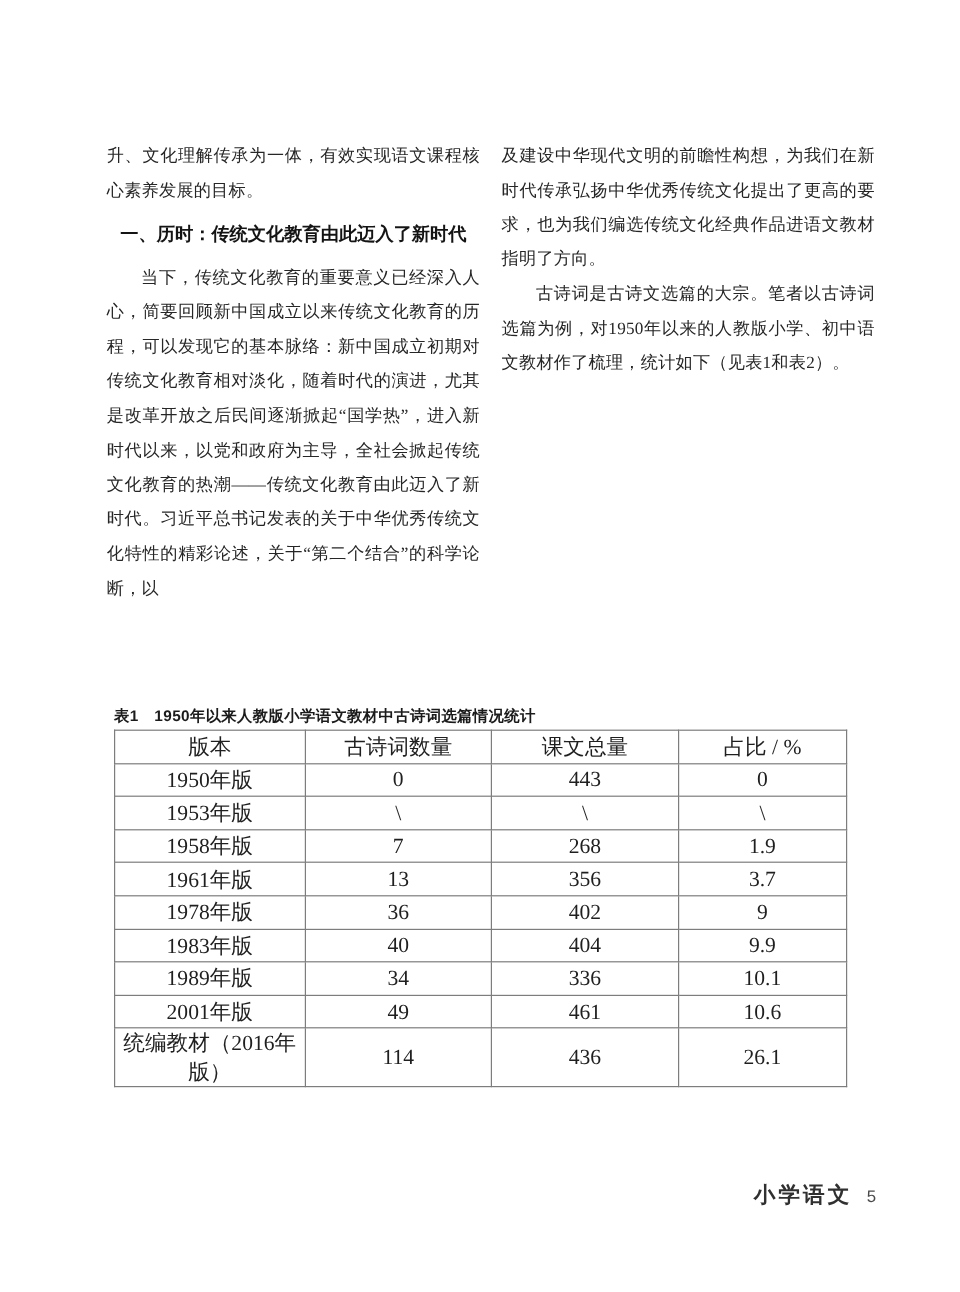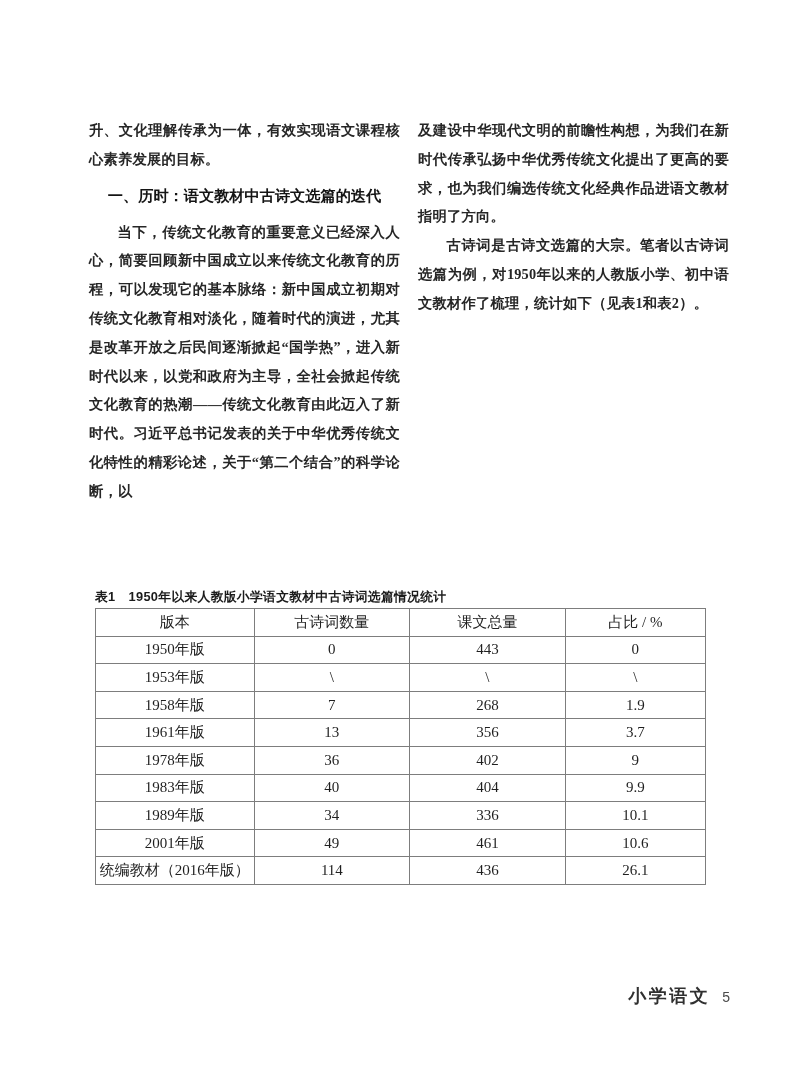--- a/index.html
+++ b/index.html
@@ -19,21 +19,20 @@
     gap:18px;
   }
   .col{width:311px;}
   .body-text{
     margin:0;
     font-size:14.3px;
     line-height:28.8px;
     text-align:justify;
     color:#262626;
     letter-spacing:0.2px;
-    font-weight:bold;
   }
   .indent{text-indent:2em;}
   .section-heading{
     margin:7px 0 8px 0;
     font-family:"Liberation Sans","DejaVu Sans",sans-serif;
     font-size:15.2px;
     font-weight:bold;
     line-height:29px;
     text-align:center;
     color:#141414;
@@ -55,21 +54,21 @@
     width:611px;
     border-collapse:collapse;
     table-layout:fixed;
   }
   .data-table th,.data-table td{
     border:1px solid #7d7d7d;
     height:26.6px;
     padding:0 2px;
     text-align:center;
     vertical-align:middle;
-    font-size:15px;
+    font-size:18px;
     font-weight:normal;
     color:#1f1f1f;
     font-family:"Liberation Serif","DejaVu Serif",serif;
   }
   .footer{
     position:absolute;
     top:984px;left:0;width:730px;
     text-align:right;
   }
   .journal-name{
@@ -85,21 +84,21 @@
     color:#4a4a4a;
     margin-left:12px;
   }
 </style>
 </head>
 <body>
 
 <div class="columns">
   <div class="col">
     <p class="body-text">升、文化理解传承为一体，有效实现语文课程核心素养发展的目标。</p>
-    <h2 class="section-heading">一、历时：语文教材中古诗文选篇的迭代</h2>
+    <h2 class="section-heading">一、历时：传统文化教育由此迈入了新时代</h2>
     <p class="body-text indent">当下，传统文化教育的重要意义已经深入人心，简要回顾新中国成立以来传统文化教育的历程，可以发现它的基本脉络：新中国成立初期对传统文化教育相对淡化，随着时代的演进，尤其是改革开放之后民间逐渐掀起“国学热”，进入新时代以来，以党和政府为主导，全社会掀起传统文化教育的热潮——传统文化教育由此迈入了新时代。习近平总书记发表的关于中华优秀传统文化特性的精彩论述，关于“第二个结合”的科学论断，以</p>
   </div>
   <div class="col">
     <p class="body-text">及建设中华现代文明的前瞻性构想，为我们在新时代传承弘扬中华优秀传统文化提出了更高的要求，也为我们编选传统文化经典作品进语文教材指明了方向。</p>
     <p class="body-text indent">古诗词是古诗文选篇的大宗。笔者以古诗词选篇为例，对1950年以来的人教版小学、初中语文教材作了梳理，统计如下（见表1和表2）。</p>
   </div>
 </div>
 
 <div class="table-caption">表1　1950年以来人教版小学语文教材中古诗词选篇情况统计</div>
 

